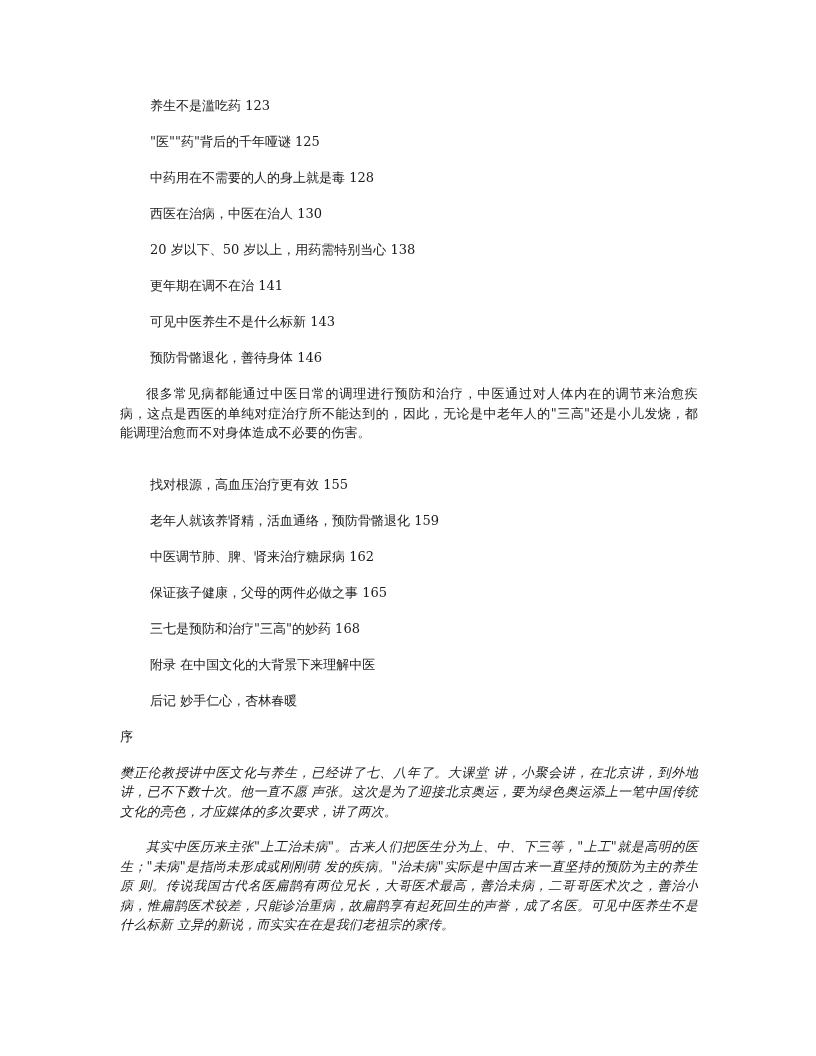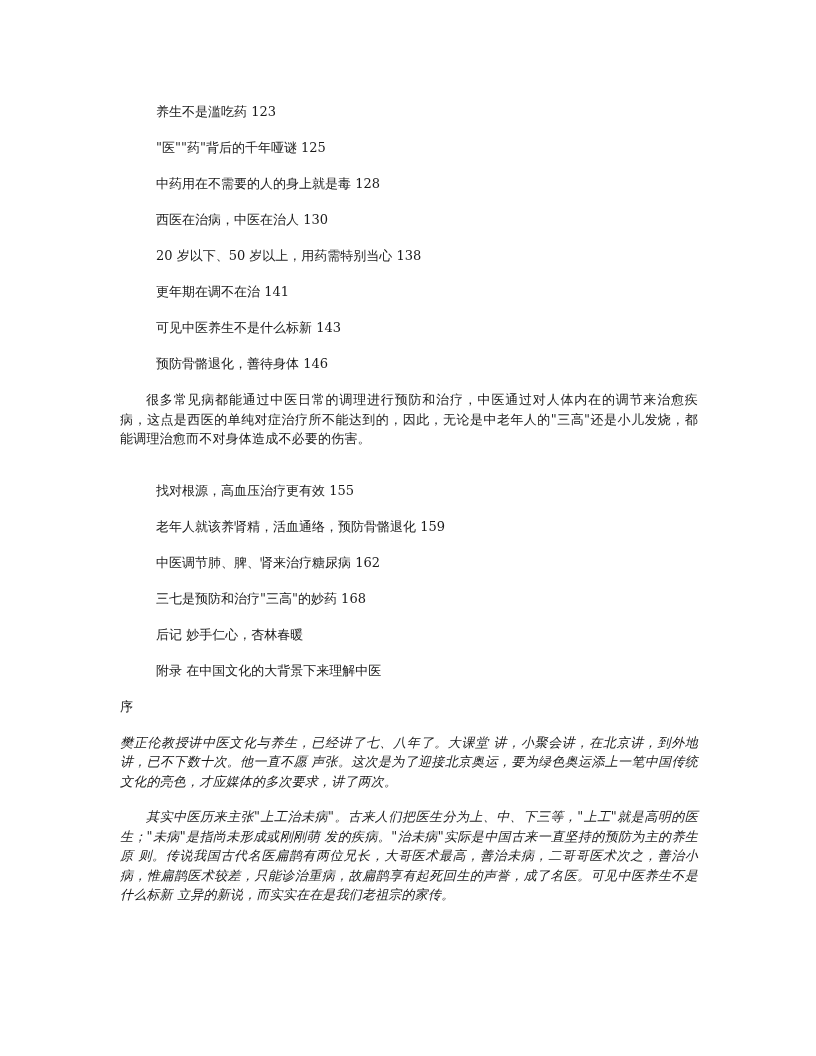--- a/index.html
+++ b/index.html
@@ -15,21 +15,21 @@
       font-family: "DejaVu Serif", "Liberation Serif", serif;
       color: #1a1a1a;
     }
     .page {
       position: absolute;
       left: 120px;
       top: 92px;
       width: 578px;
     }
     .toc-item {
-      margin: 10px;
+      margin: 4px;
       padding-left: 26px;
       font-size: 13px;
       line-height: 20px;
       height: 20px;
       margin-bottom: 16px;
       white-space: nowrap;
     }
     .para {
       margin: 0;
       font-size: 13px;
@@ -72,24 +72,25 @@
     <p class="toc-item"><span>预防骨骼退化，善待身体</span><span> </span><span>146</span></p>
   </div>
 
 
   <p class="para indent chapter-intro">很多常见病都能通过中医日常的调理进行预防和治疗，中医通过对人体内在的调节来治愈疾病，这点是西医的单纯对症治疗所不能达到的，因此，无论是中老年人的"三高"还是小儿发烧，都能调理治愈而不对身体造成不必要的伤害。</p>
 
   <div>
     <p class="toc-item"><span>找对根源，高血压治疗更有效 </span><span> </span><span>155</span></p>
     <p class="toc-item"><span>老年人就该养肾精，活血通络，预防骨骼退化</span><span> </span><span>159</span></p>
     <p class="toc-item"><span>中医调节肺、脾、肾来治疗糖尿病</span><span> </span><span>162</span></p>
+    <p class="toc-item"><span>保证孩子健康，父母的两件必做之事</span><span> </span><span>165</span></p>
     <p class="toc-item"><span>三七是预防和治疗"三高"的妙药</span><span> </span><span>168</span></p>
   </div>
 
+  <p class="toc-item">附录  在中国文化的大背景下来理解中医</p>
   <p class="toc-item">后记  妙手仁心，杏林春暖</p>
-  <p class="toc-item">附录  在中国文化的大背景下来理解中医</p>
 
   <p class="section-title">序</p>
 
   <p class="para body-para">樊正伦教授讲中医文化与养生，已经讲了七、八年了。大课堂 讲，小聚会讲，在北京讲，到外地讲，已不下数十次。他一直不愿 声张。这次是为了迎接北京奥运，要为绿色奥运添上一笔中国传统 文化的亮色，才应媒体的多次要求，讲了两次。</p>
   <p class="para indent body-para">其实中医历来主张"上工治未病"。古来人们把医生分为上、中、下三等，"上工"就是高明的医生；"未病"是指尚未形成或刚刚萌 发的疾病。"治未病"实际是中国古来一直坚持的预防为主的养生原 则。传说我国古代名医扁鹊有两位兄长，大哥医术最高，善治未病，二哥哥医术次之，善治小病，惟扁鹊医术较差，只能诊治重病，故扁鹊享有起死回生的声誉，成了名医。可见中医养生不是什么标新 立异的新说，而实实在在是我们老祖宗的家传。</p>
 
 </div>
 
 </body></html>

